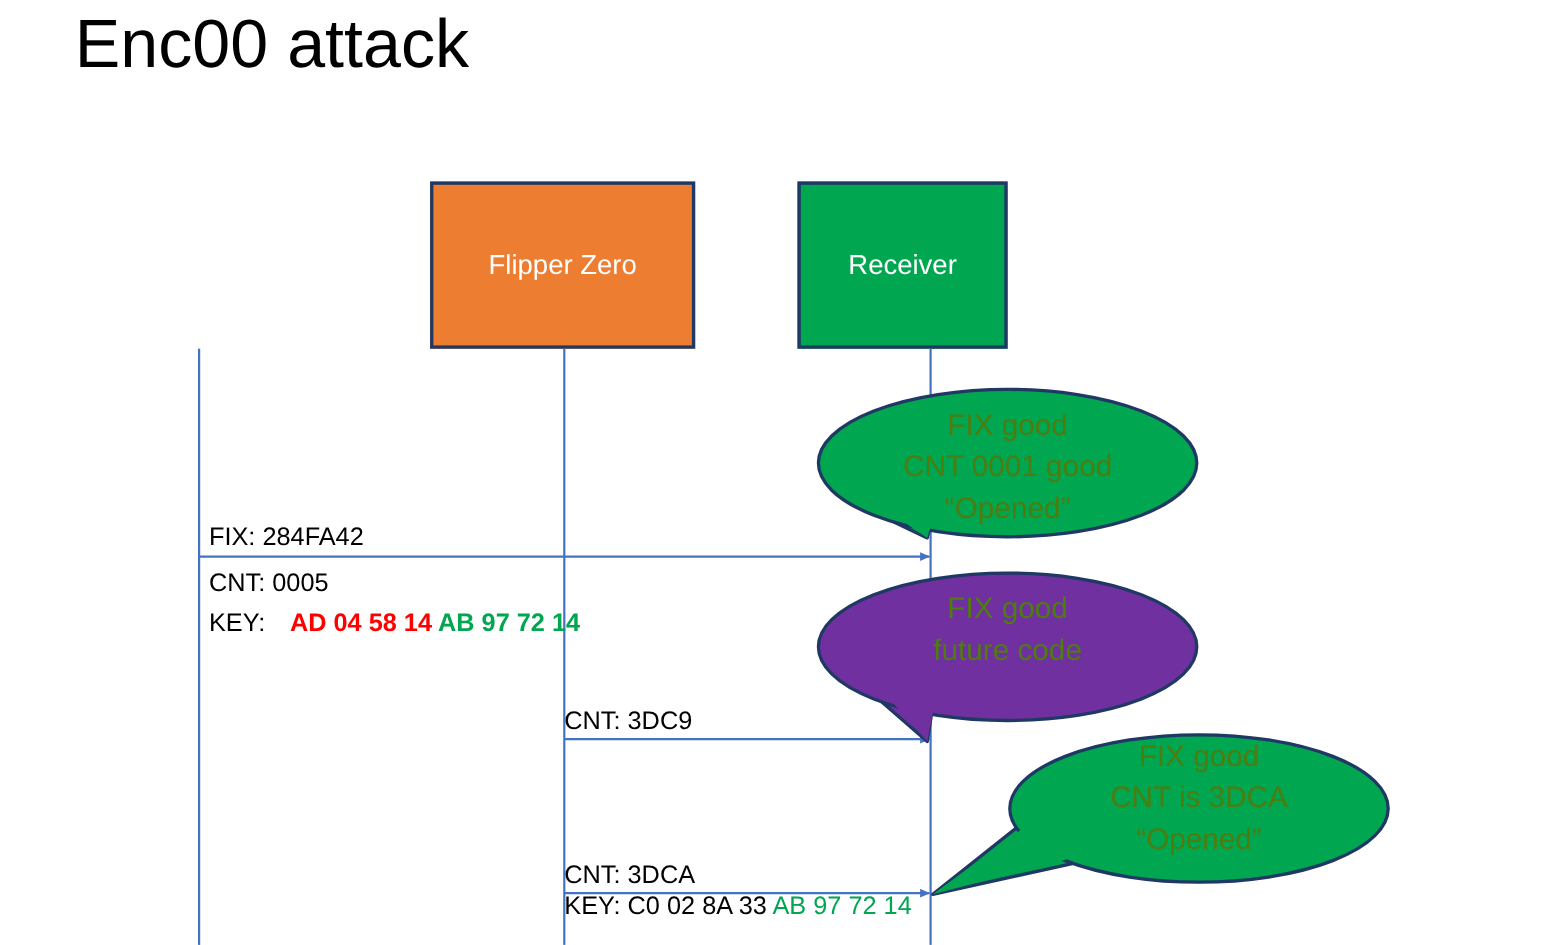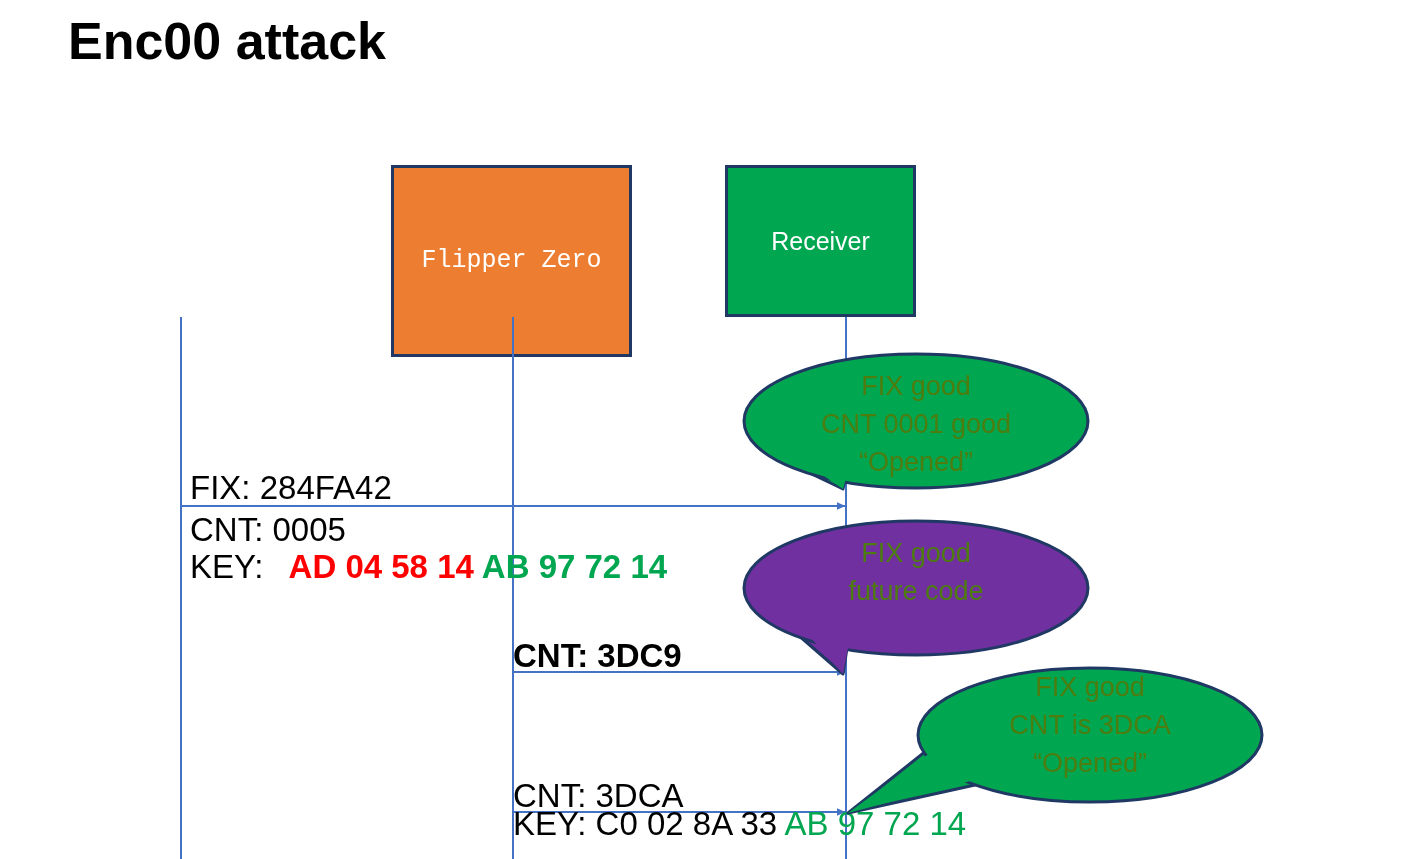--- a/index.html
+++ b/index.html
@@ -18,23 +18,23 @@
     width: 1408px;
     height: 859px;
     background: #ffffff;
   }
 
   
   #slide-title {
     position: absolute;
     left: 68px;
     top: 2px;
-    font-size: 52px;
+    font-size: 62px;
     line-height: 78px;
-    font-weight: 700;
+    font-weight: 400;
     color: #000000;
     letter-spacing: 0px;
     white-space: nowrap;
   }
 
   
   .actor-box {
     position: absolute;
     box-sizing: border-box;
     border: 3px solid #1F3864;
@@ -43,21 +43,21 @@
     justify-content: center;
   }
   .actor-label {
     color: #ffffff;
     font-size: 25px;
     line-height: 30px;
     font-weight: 400;
     text-align: center;
   }
   #actor-remote   { left: 58px;  top: 165px; width: 241px; height: 152px; background: #4472C4; }
-  #actor-flipper  { left: 391px; top: 165px; width: 241px; height: 192px; background: #ED7D31; font-family: Liberation Mono, monospace; }
+  #actor-flipper  { left: 391px; top: 165px; width: 241px; height: 152px; background: #ED7D31; }
   #actor-receiver { left: 725px; top: 165px; width: 191px; height: 152px; background: #00A650; }
 
   
   .lifeline {
     position: absolute;
     width: 2px;
     background: #4472C4;
   }
   #lifeline-remote   { left: 180px; top: 317px; height: 542px; }
   #lifeline-flipper  { left: 512px; top: 317px; height: 542px; }
@@ -69,34 +69,34 @@
     left: 0;
     top: 0;
     width: 1408px;
     height: 859px;
     pointer-events: none;
   }
 
   
   .msg-text {
     position: absolute;
-    font-size: 33px;
+    font-size: 23px;
     line-height: 35px;
     color: #000000;
     white-space: nowrap;
   }
   .hex-green { color: #00A650; }
   .hex-green-bold { color: #00A650; font-weight: bold; }
   .hex-red-bold   { color: #FF0000; font-weight: bold; margin-left: 16px; }
 
   #msg1-fix { left: 190px; top: 470px; }
   #msg1-cnt { left: 190px; top: 512px; }
   #msg1-key { left: 190px; top: 549px; }
 
-  #msg2-cnt { left: 513px; top: 638px; font-weight: bold; }
+  #msg2-cnt { left: 513px; top: 638px; }
   #msg2-key { left: 513px; top: 678px; }
 
   #msg3-cnt { left: 513px; top: 778px; }
   #msg3-key { left: 513px; top: 806px; }
 
   
   .callout {
     position: absolute;
   }
   .callout-svg {

